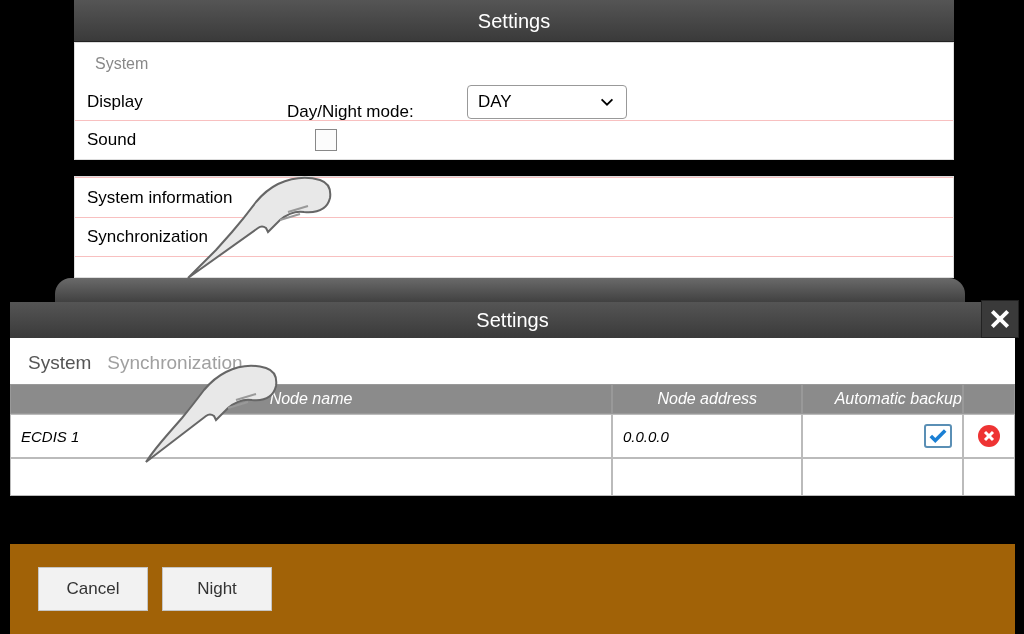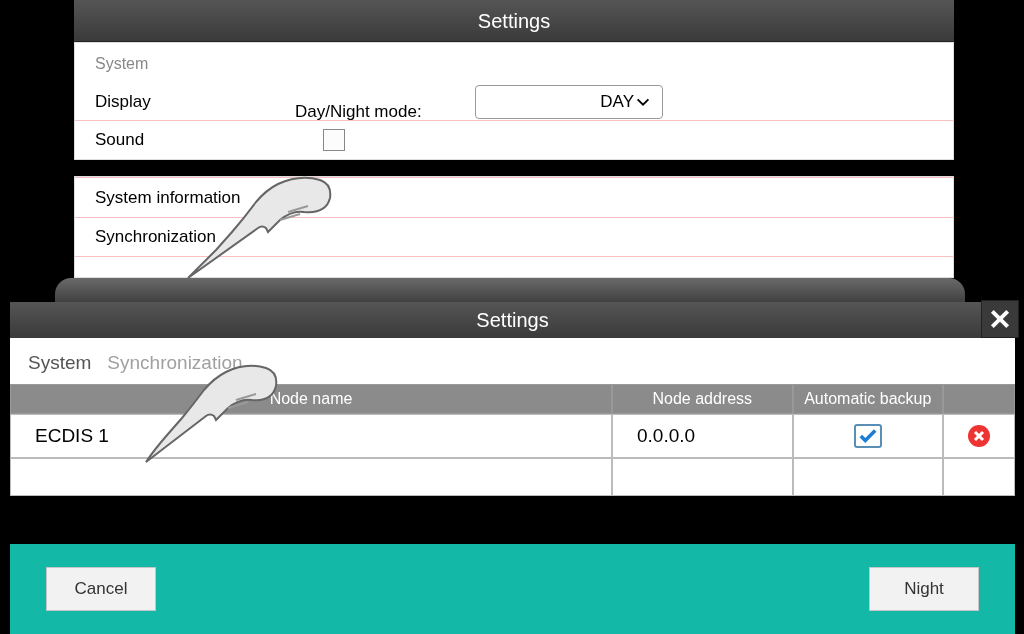--- a/index.html
+++ b/index.html
@@ -28,34 +28,34 @@
     }
     .sidebar-label {
       color: #888;
       font-size: 16px;
       padding: 12px 20px 10px;
     }
     .row {
       display: flex;
       align-items: center;
       height: 38px;
-      padding: 0 20px;
+      padding: 0 12px;
       border-bottom: 1px solid #f8c0c0;
       font-size: 17px;
     }
     .row .label { width: 200px; }
     .row .option-label { width: 180px; margin-top: 20px; }
     .select-box {
       display: inline-flex;
       align-items: center;
-      justify-content: flex-end;
+      justify-content: space-between;
       border: 1px solid #999;
       border-radius: 4px;
       height: 34px;
-      width: 188px;
+      width: 160px;
       padding: 0 10px;
       background: #fff;
     }
     .chev { width: 18px; height: 18px; fill: none; stroke: #000; stroke-width: 2; }
     .checkbox-sm { display: inline-block; width: 22px; height: 22px; border: 1px solid #888; background: #fcfcfc; }
     
     
     .panel-mid {
       position: absolute;
       left: 74px;
@@ -97,40 +97,40 @@
       display: flex;
       gap: 16px;
       padding: 14px 18px 10px;
       font-size: 19px;
     }
     .crumb { color: #a0a0a0; }
     .crumb.last { color: #a0a0a0; }
     .crumb.first { color: #555; }
     
     .table-wrap { display: flex; gap: 0; }
-    .table-left, .table-right { border-spacing: 0; }
+    .table-left, .table-right { border-spacing: 0; font-style: italic; }
     .table-left { width: 602px; }
     .table-right { flex: 1; }
     th {
       background: #8b8b8b;
       color: #fff;
       font-weight: normal;
       font-size: 16px;
       height: 30px;
       text-align: center;
       border: 1px solid #999;
     }
     td {
       border: 1px solid #bbb;
       height: 44px;
-      padding: 0 24px;
-      font-size: 19px;
+      padding: 0 10px;
+      font-size: 15px;
     }
     .col-node-addr { width: 190px; }
-    .col-backup { width: 160px; text-align: center; }
+    .col-backup { width: 160px; text-align: right; }
     .col-del { width: 52px; text-align: center; }
     td.empty { height: 38px; }
     
     .check-blue {
       display: inline-flex;
       width: 28px; height: 24px;
       border: 2px solid #5a8fb5;
       border-radius: 3px;
       align-items: center; justify-content: center;
       background: #fff;
@@ -143,28 +143,27 @@
       background: #e33;
       align-items: center; justify-content: center;
     }
     .del-btn svg { width: 12px; height: 12px; stroke: #fff; stroke-width: 3; }
     
     .button-bar {
       position: absolute;
       left: 10px;
       bottom: 0;
       width: 1005px;
-      background: #14b8a6;
+      background: #a16207;
       height: 96px;
       border-top: 6px solid #000;
       display: flex;
       align-items: center;
       gap: 14px;
-      padding: 0 36px;
-      justify-content: space-between;
+      padding: 0 28px;
     }
     .btn {
       width: 110px;
       height: 44px;
       border: 1px solid #c5c5c5;
       background: #f2f2f2;
       font-size: 17px;
       color: #333;
     }
     

